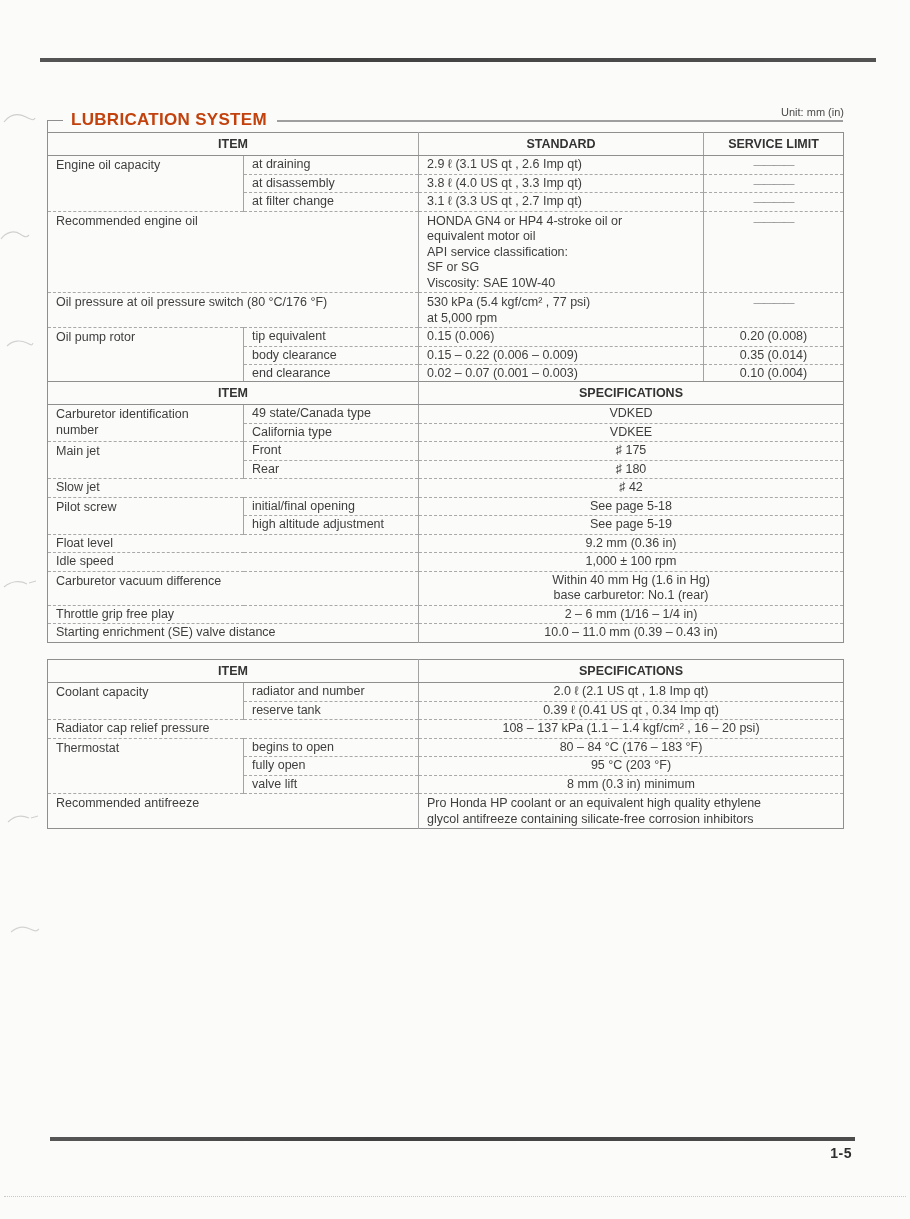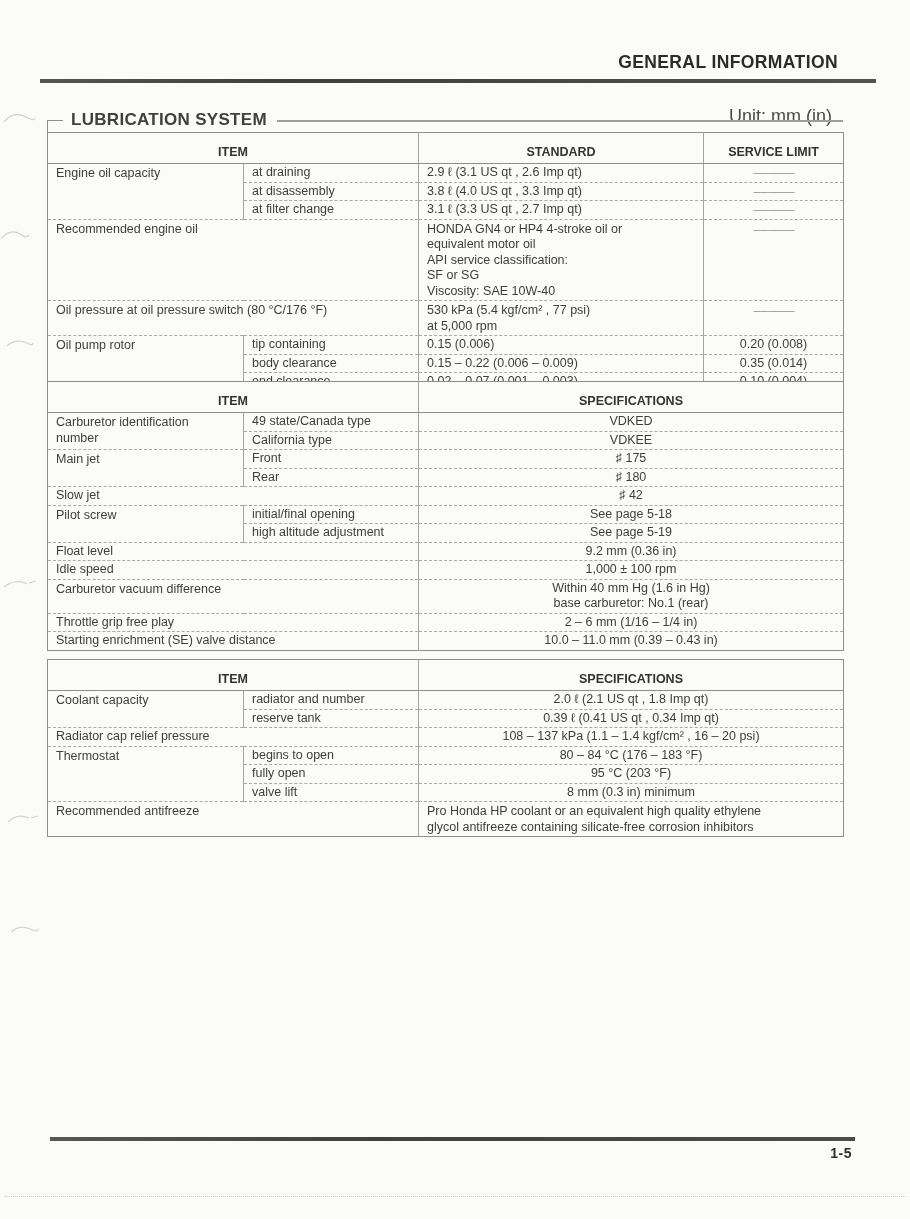--- a/index.html
+++ b/index.html
@@ -11,49 +11,49 @@
   }
 
   
   .doc-header { position:absolute; top:52px; left:40px; width:836px; }
   .doc-header h1 {
     text-align:right; padding-right:38px;
     font-size:17.5px; font-weight:bold; letter-spacing:.4px; color:#2b2b2b;
   }
   .header-rule { margin-top:6px; height:4px;
     background:linear-gradient(90deg,#555 0%,#3f3f3f 30%,#4a4a4a 70%,#525252 100%); }
-  .unit-note { position:absolute; top:106px; right:78px; font-size:18px; color:#4a4a4a; }
+  .unit-note { position:absolute; top:106px; right:66px; font-size:11px; color:#4a4a4a; }
 
   
   .section { position:absolute; left:47px; width:796px; }
   .section-lubrication { top:108px; }
   .section-fuel        { top:381px; }
   .section-cooling     { top:659px; }
 
   .title-row { display:flex; align-items:center; height:24px; position:relative; }
   .corner-bracket {
     align-self:flex-start; margin-top:12px;
     width:16px; height:12px;
     border-left:1px solid #8f8f8f; border-top:1px solid #8f8f8f;
   }
   .section-title {
-    font-size:17px; font-weight:bold; letter-spacing:.3px; color:#404040;
+    font-size:17px; font-weight:bold; letter-spacing:.3px; color:#c2410c;
     padding:0 10px 0 8px; white-space:nowrap;
   }
   .title-line { flex:1; align-self:center; border-top:2px solid #9e9e9e; margin-top:1px; }
 
   
   table.spec-table {
     width:796px; table-layout:fixed; border-collapse:collapse;
     font-size:12.5px; color:#3e3e3e;
     border:1px solid #8f8f8f; background:#fbfbfa;
   }
   .spec-table th {
     font-size:12.5px; font-weight:bold; color:#333;
-    text-align:center; padding:12px 4px 4px;
+    text-align:center; padding:4px 4px 4px;
     border-bottom:1px solid #8f8f8f;
   }
   .spec-table td {
     padding:1px 8px; line-height:1.24; vertical-align:middle;
     border-top:1px dashed #a9a9a9;
     white-space:pre-line;
   }
   .spec-table tr.first-row td { border-top:none;margin-top:47px; }
   .spec-table td.vdiv, .spec-table th.vdiv { border-left:1px solid #a3a3a3; }
   .spec-table td.center { text-align:center; }
@@ -70,21 +70,20 @@
 
   
   .artifact { position:absolute; opacity:.85; }
 </style>
 </head>
 <body>
 
 <div class="page">
 
   <div class="doc-header">
-    <h1>GENERAL INFORMATION</h1>
     <div class="header-rule"></div>
   </div>
   <div class="unit-note">Unit: mm (in)</div>
 
   <div class="section section-lubrication">
     <div class="title-row">
       <span class="corner-bracket"></span>
       <span class="section-title">LUBRICATION SYSTEM</span>
       <span class="title-line"></span>
     </div>
@@ -129,21 +128,21 @@
           <td class="vdiv center vt"><span class="dash">————</span></td>
         </tr>
         <tr>
           <td colspan="2" class="vt">Oil pressure at oil pressure switch (80 °C/176 °F)</td>
           <td class="vdiv vt">530 kPa (5.4 kgf/cm² , 77 psi)
 at 5,000 rpm</td>
           <td class="vdiv center vt"><span class="dash">————</span></td>
         </tr>
         <tr>
           <td rowspan="3" class="vt">Oil pump rotor</td>
-          <td class="vdiv">tip containing</td>
+          <td class="vdiv">tip equivalent</td>
           <td class="vdiv">0.15 (0.006)</td>
           <td class="vdiv center">0.20 (0.008)</td>
         </tr>
         <tr>
           <td class="vdiv">body clearance</td>
           <td class="vdiv">0.15 – 0.22 (0.006 – 0.009)</td>
           <td class="vdiv center">0.35 (0.014)</td>
         </tr>
         <tr>
           <td class="vdiv">end clearance</td>

